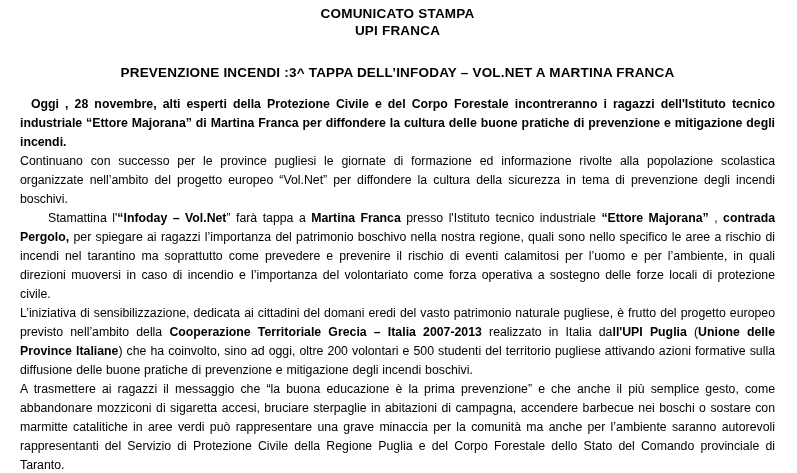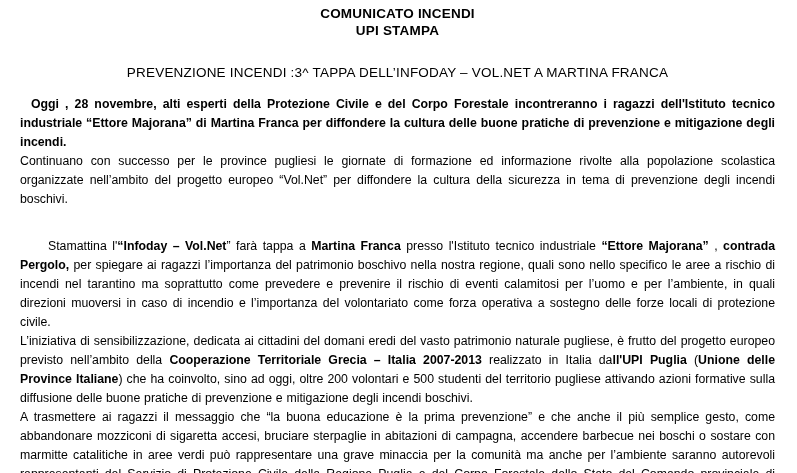--- a/index.html
+++ b/index.html
@@ -24,50 +24,49 @@
     margin: 0;
     text-align: center;
     font-weight: bold;
     font-size: 13.5px;
     line-height: 17px;
     letter-spacing: 0.2px;
   }
   .headline {
     margin: 25px 0 13px 0;
     text-align: center;
-    font-weight: normal;
+    font-weight: bold;
     font-size: 13.5px;
     line-height: 18px;
     letter-spacing: 0.2px;
   }
   .para {
     margin: 0;
     font-size: 12.3px;
     line-height: 19px;
     text-align: justify;
     word-spacing: 0.4px;
   }
   .para-lead {
     font-weight: bold;
     text-indent: 11px;
   }
   .para-stamattina {
     text-indent: 28px;
-    margin-top: 28px;
   }
   .para b { font-weight: bold; }
 </style>
 </head>
 <body>
 
 <div class="page">
 
   <div class="title-block">
-    <p>COMUNICATO INCENDI</p>
-    <p>UPI STAMPA</p>
+    <p>COMUNICATO STAMPA</p>
+    <p>UPI FRANCA</p>
   </div>
 
   <p class="headline">PREVENZIONE INCENDI :3^ TAPPA DELL’INFODAY – VOL.NET A MARTINA FRANCA</p>
 
   <p class="para para-lead"><b>Oggi , 28 novembre, alti esperti della Protezione Civile e del Corpo Forestale incontreranno i ragazzi dell'Istituto tecnico industriale  “Ettore Majorana” di Martina Franca per diffondere la cultura delle buone pratiche di prevenzione e mitigazione degli incendi.</b></p>
 
   <p class="para"><span>Continuano con successo per le province pugliesi le giornate di formazione ed informazione rivolte alla popolazione scolastica organizzate nell’ambito del progetto europeo “Vol.Net” per diffondere  la cultura della sicurezza in tema di prevenzione degli incendi boschivi.</span></p>
 
   <p class="para para-stamattina"><span>Stamattina  l'</span><b>“Infoday – Vol.Net</b><span>” farà tappa  a </span><b>Martina Franca</b><span>  presso l'Istituto tecnico industriale </span><b>“Ettore Majorana”</b><span> , </span><b>contrada Pergolo,</b><span>  per spiegare ai ragazzi l’importanza del patrimonio boschivo nella nostra regione, quali sono nello specifico le aree a rischio di incendi nel tarantino ma soprattutto  come prevedere e prevenire il rischio di eventi calamitosi per l’uomo e per l’ambiente, in quali direzioni muoversi in caso di incendio e l’importanza del volontariato come forza operativa a sostegno delle forze locali di protezione civile.</span></p>
 

